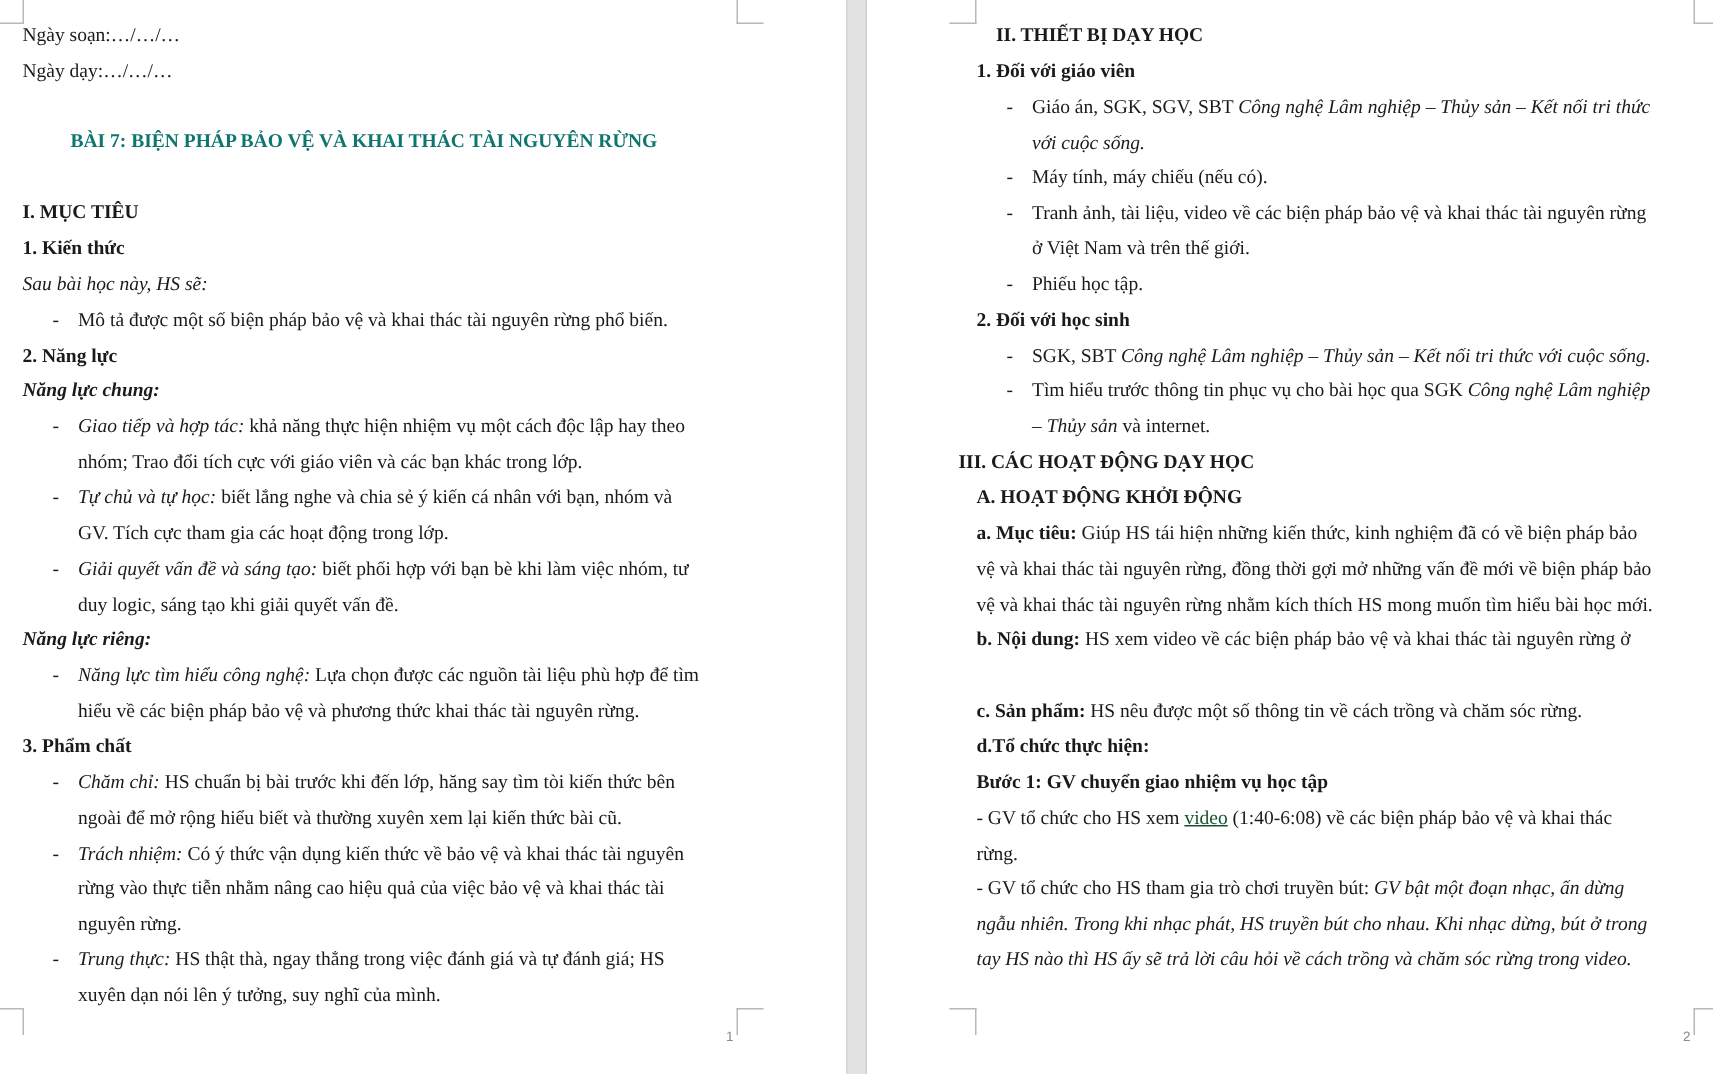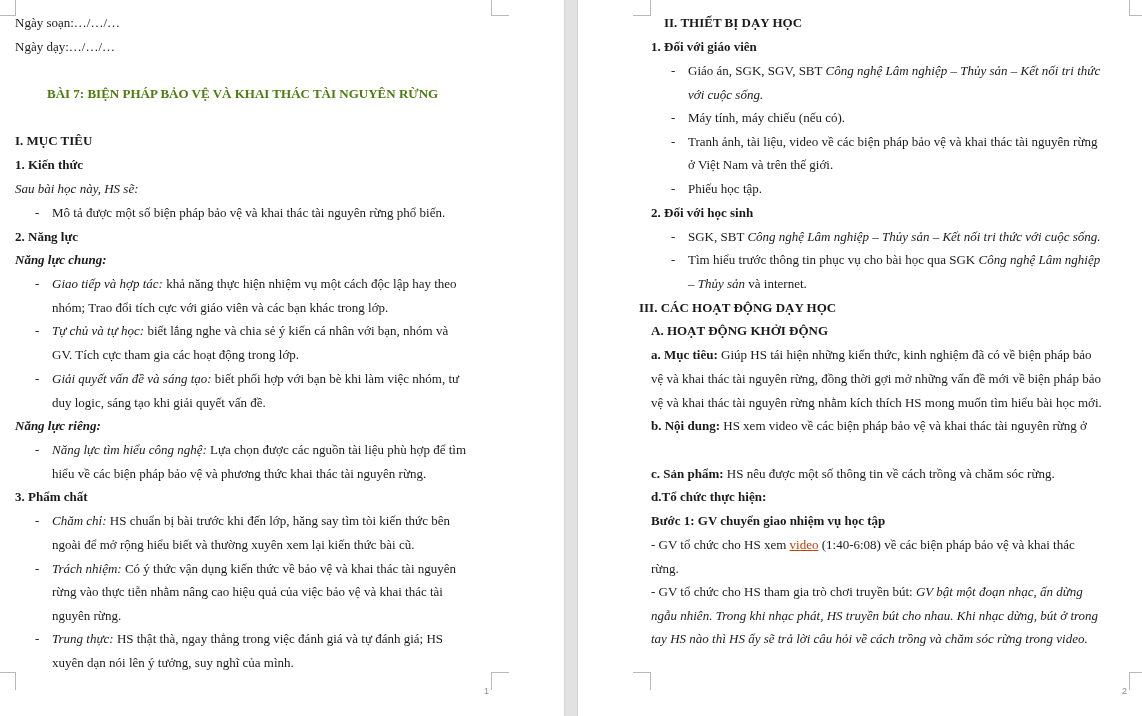--- a/index.html
+++ b/index.html
@@ -10,23 +10,23 @@
   .page-2 { left: 578px; width: 564px; }
   .gutter-bar { position: absolute; left: 564px; top: 0; width: 14px; height: 716px; background: #e2e2e2; border-left: 1px solid #d6d6d6; border-right: 1px solid #d0d0d0; }
   .corner { position: absolute; width: 18px; height: 18px; border-color: #b8b8b8; border-style: solid; border-width: 0; }
   .c-tl { border-right-width: 1px; border-bottom-width: 1px; }
   .c-tr { border-left-width: 1px; border-bottom-width: 1px; }
   .c-bl { border-right-width: 1px; border-top-width: 1px; }
   .c-br { border-left-width: 1px; border-top-width: 1px; }
   .line { position: absolute; font-size: 13px; line-height: 16px; white-space: nowrap; }
   .b { font-weight: bold; }
   .i { font-style: italic; }
-  .title { color: #4d7c0f; font-weight: bold; font-size: 13px; }
+  .title { color: #0f766e; font-weight: bold; font-size: 13px; }
   .dash { position: absolute; font-size: 13px; line-height: 16px; }
-  .link { color: #c2410c; text-decoration: underline; }
+  .link { color: #14532d; text-decoration: underline; }
   .pno { position: absolute; font-family: "Liberation Sans", sans-serif; font-size: 9px; color: #8a8a8a; }
 </style>
 </head>
 <body>
 
 <div class="page page-1">
   <div class="corner c-tl" style="left:-2px; top:-2px;"></div>
   <div class="corner c-tr" style="left:491px; top:-2px;"></div>
   <div class="corner c-bl" style="left:-2px; top:672px;"></div>
   <div class="corner c-br" style="left:491px; top:672px;"></div>

